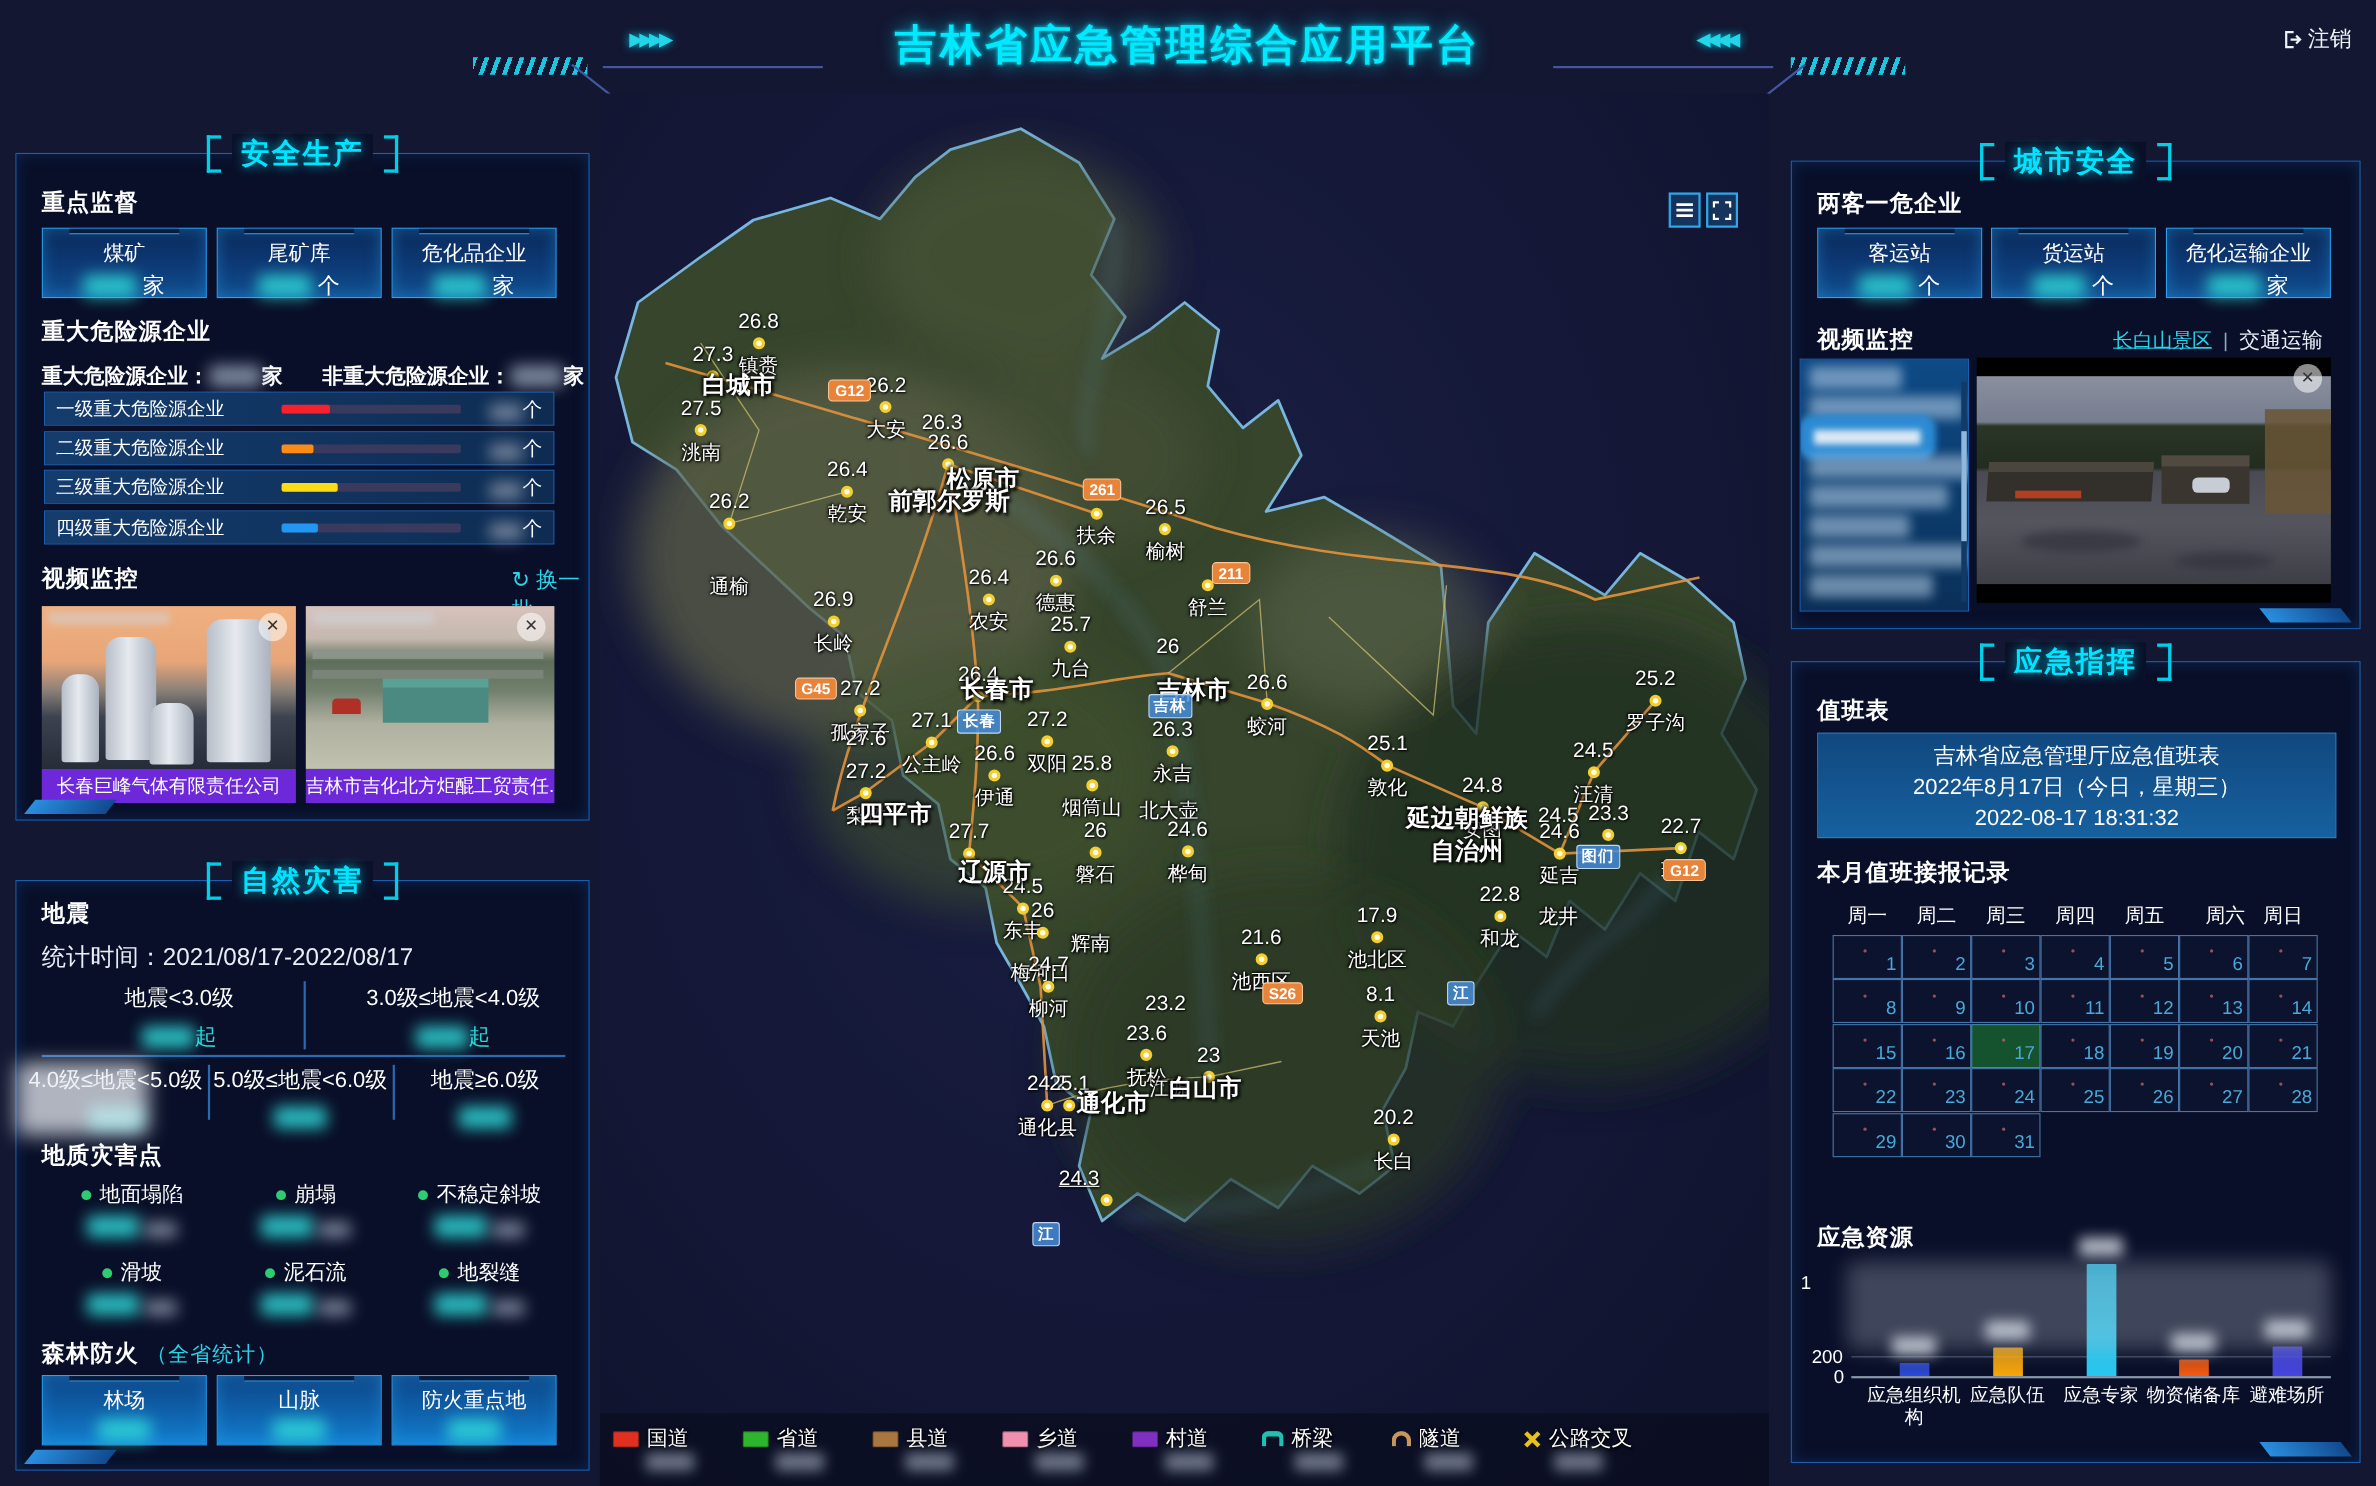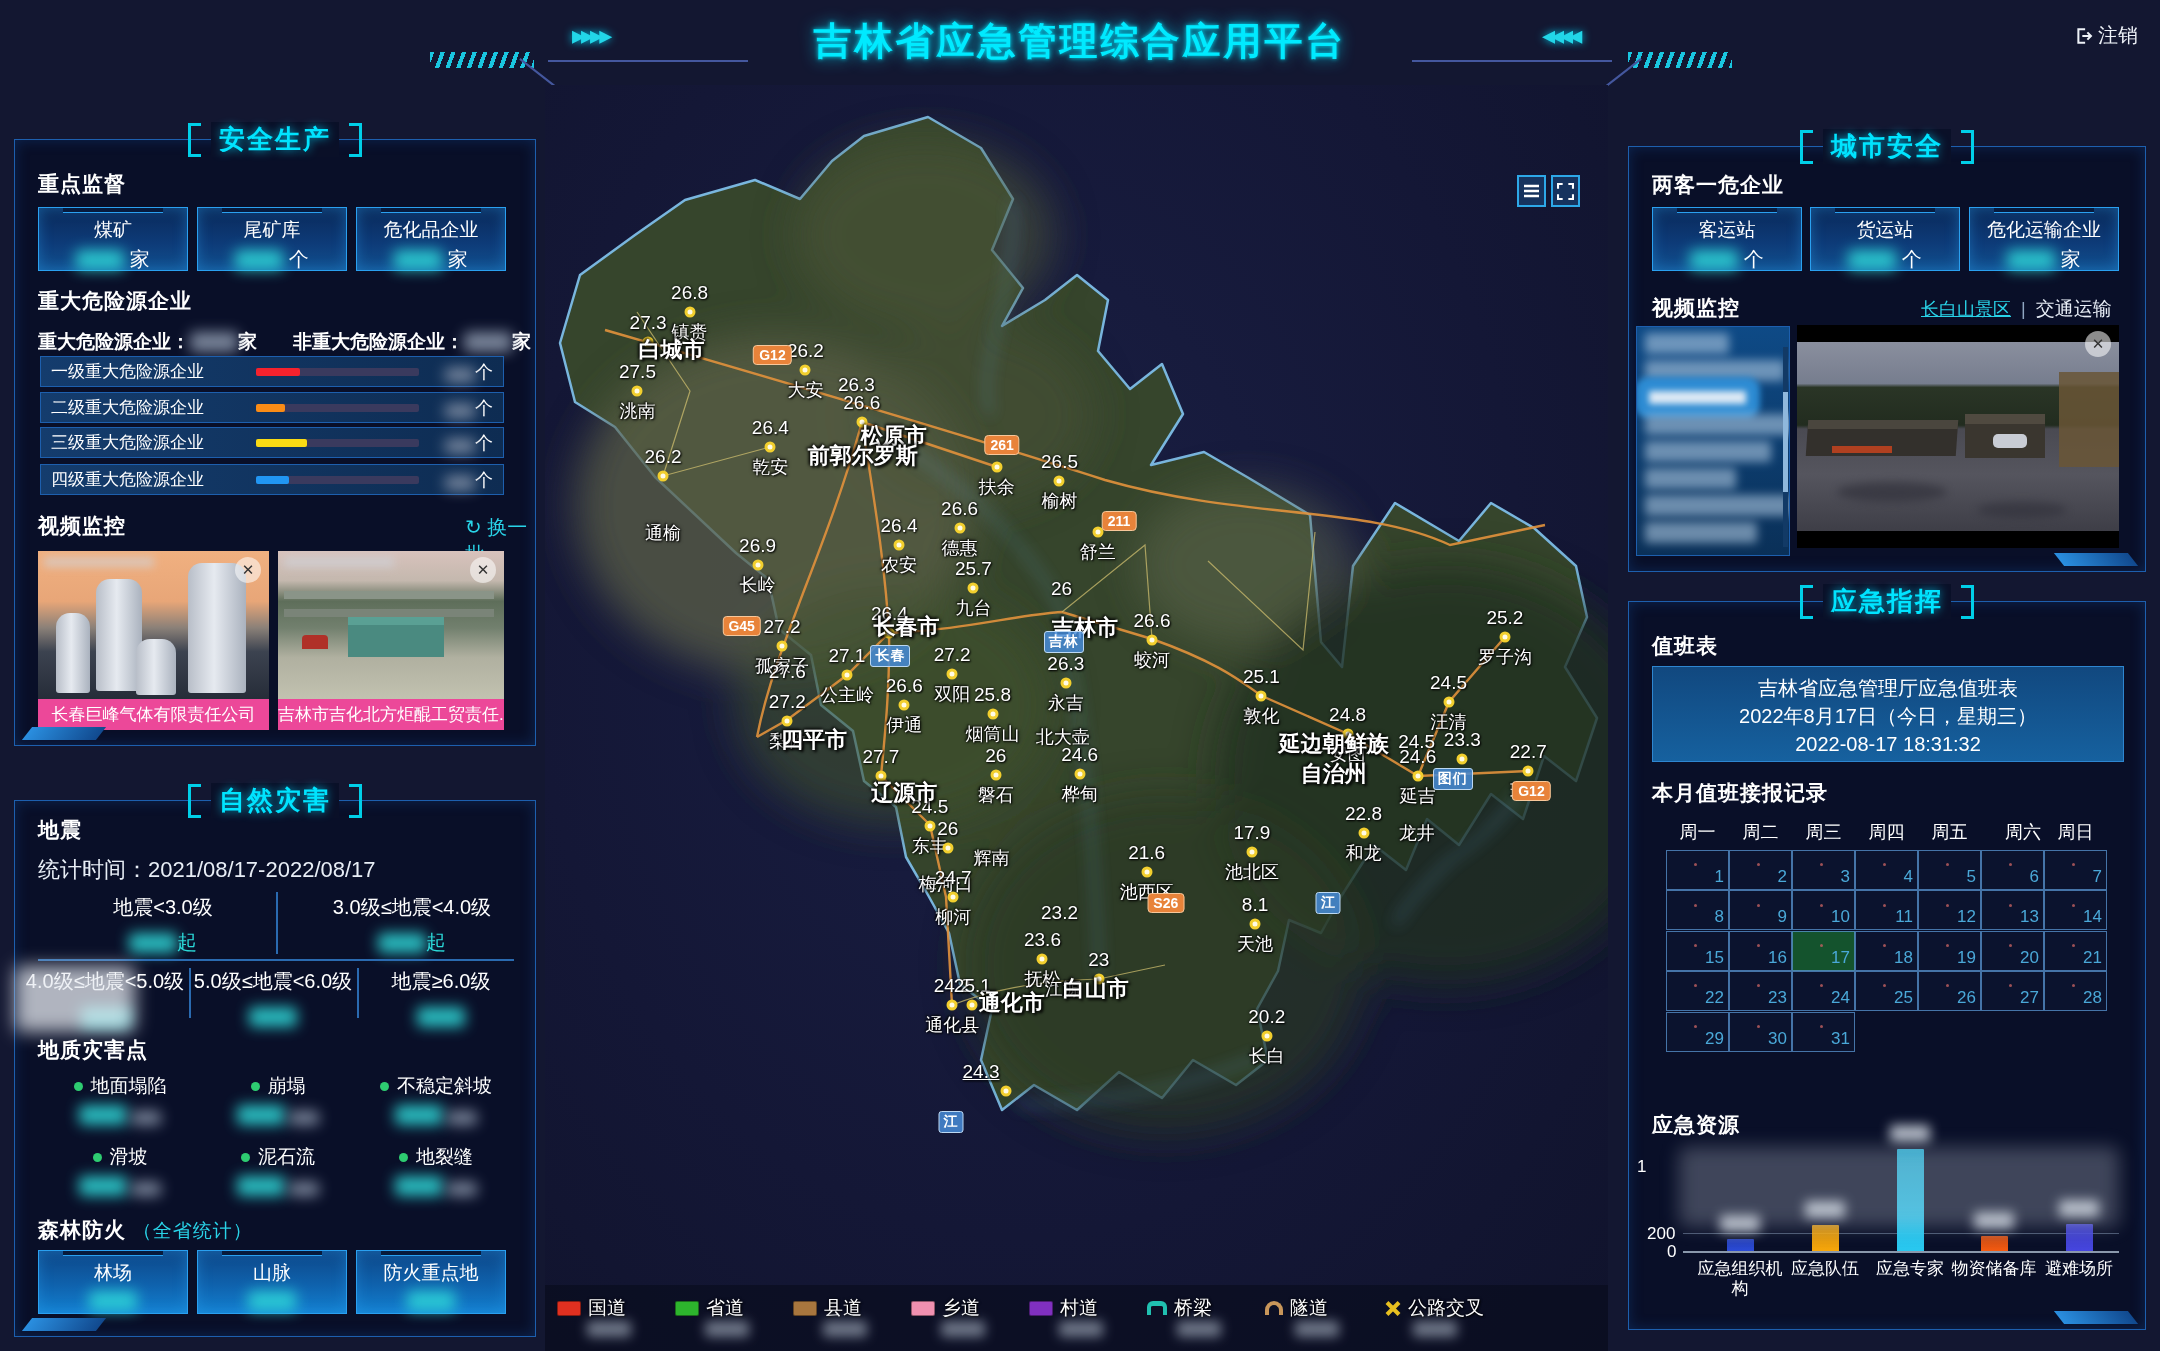--- a/index.html
+++ b/index.html
@@ -53,21 +53,21 @@
 
   .hz-row { position:absolute; left:25px; width:464px; height:31px; display:flex; align-items:center;
     background:linear-gradient(90deg,#143c6d,#0e2c52); border:1px solid #1d5fae; padding:0 10px; }
   .hz-label { width:205px; color:#fff; font-size:17px; }
   .hz-track { flex:1; height:8px; background:#3a3a5e; border-radius:2px; position:relative; }
   .hz-fill { position:absolute; left:0; top:0; bottom:0; border-radius:2px; }
   .hz-val { width:74px; text-align:right; color:#fff; font-size:18px; }
 
   .vid-card { position:absolute; width:231px; height:179px; background:#06182f; cursor:pointer; }
   .vid-img { position:relative; width:100%; height:148px; overflow:hidden; }
-  .vid-cap { height:31px; background:#ec4899; color:#fff; font-size:17px; line-height:31px;
+  .vid-cap { height:31px; background:#6d28d9; color:#fff; font-size:17px; line-height:31px;
     text-align:center; white-space:nowrap; overflow:hidden; }
   .vid-close { position:absolute; top:6px; right:8px; width:26px; height:26px; border-radius:50%;
     background:rgba(255,255,255,.55); color:#333; font-size:15px; text-align:center;
     line-height:26px; cursor:pointer; }
   .vid-osd { position:absolute; top:6px; left:6px; width:110px; height:10px;
     background:#cfd6df; filter:blur(4px); opacity:.6; }
 
   .qk-cell { position:absolute; text-align:center; color:#fff; font-size:20px; }
   .qk-unit { color:#2bd8d8; font-size:20px; }
   .qk-div-v { position:absolute; width:2px; background:#2a6ab0; }

